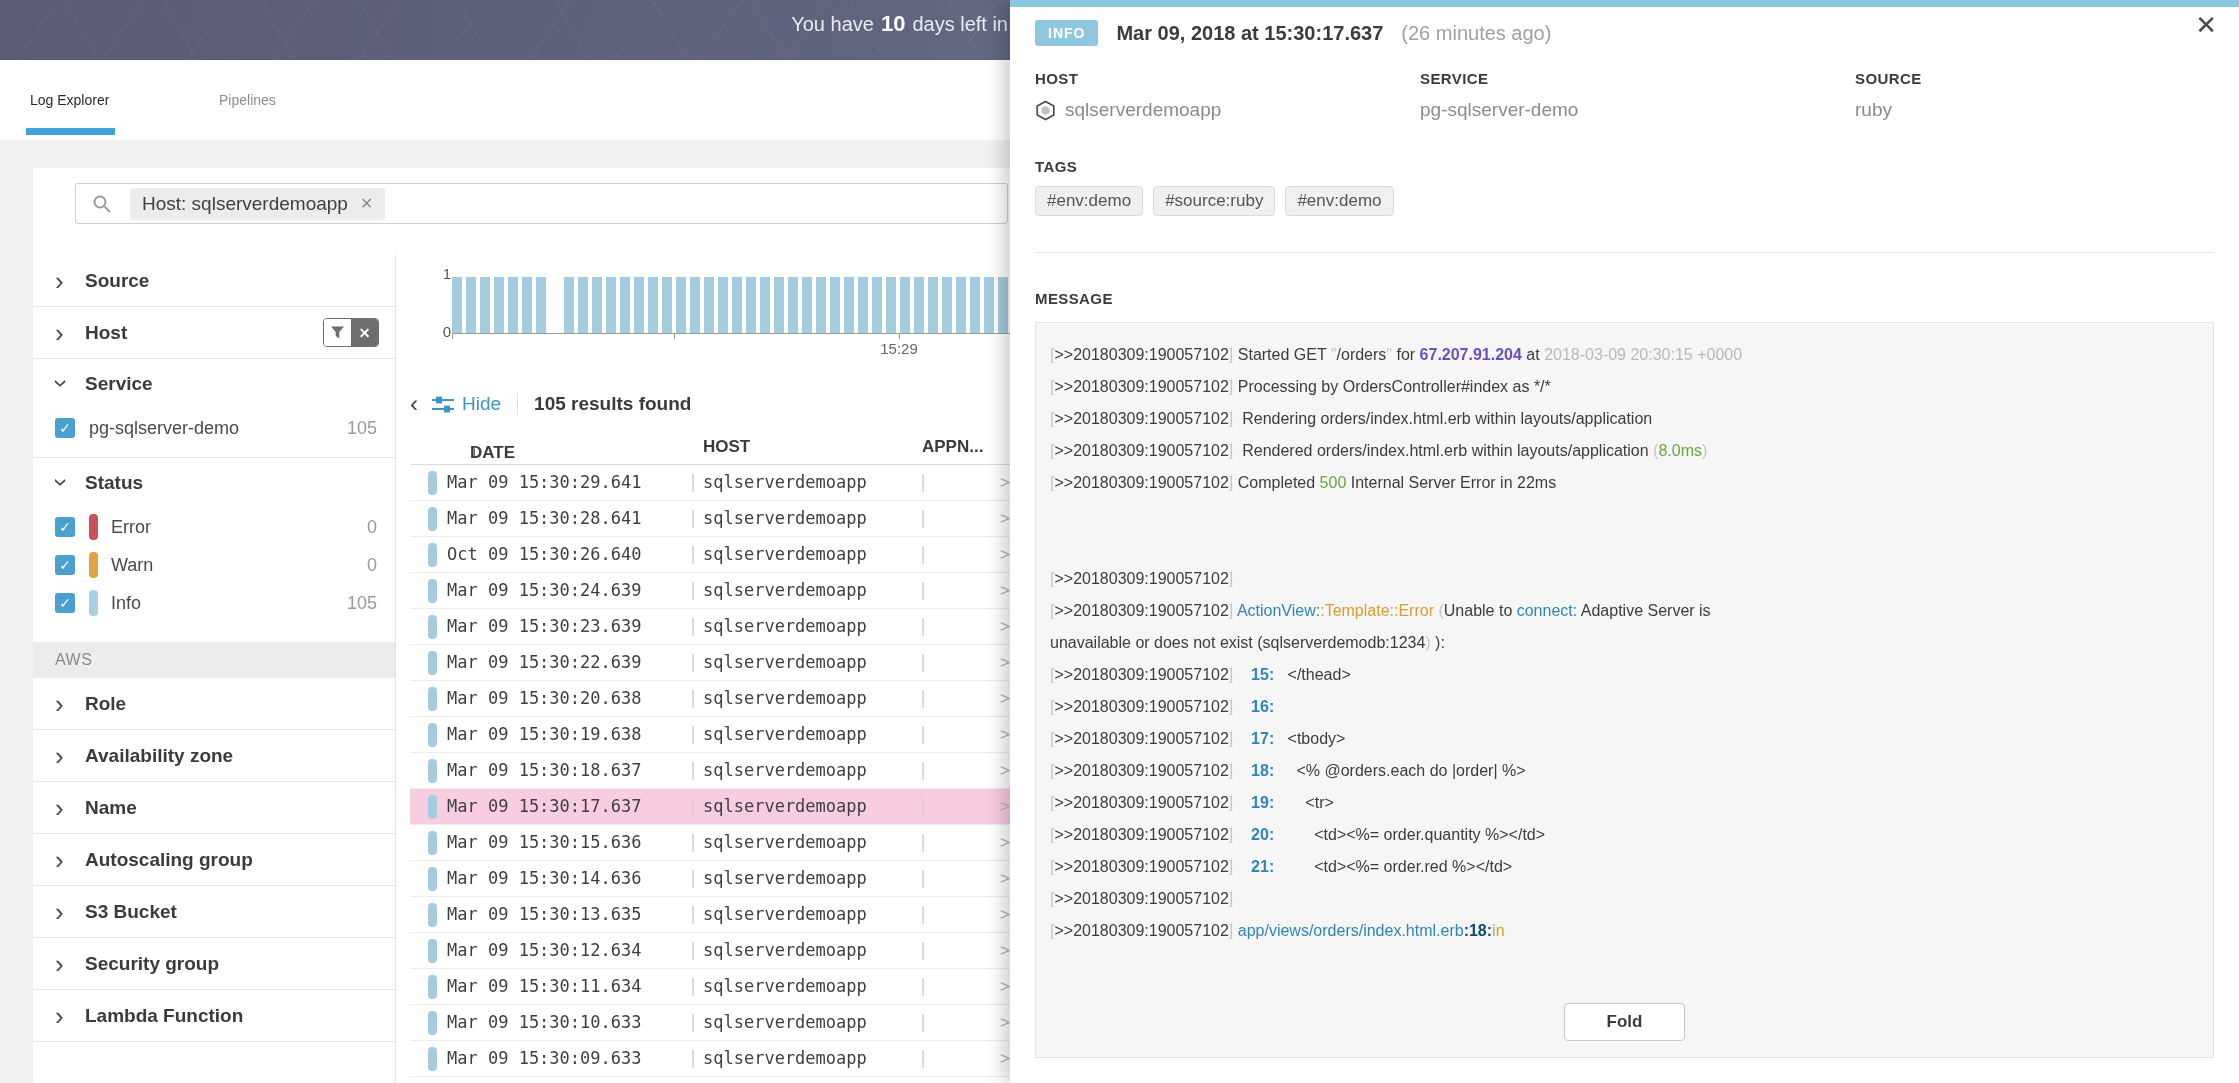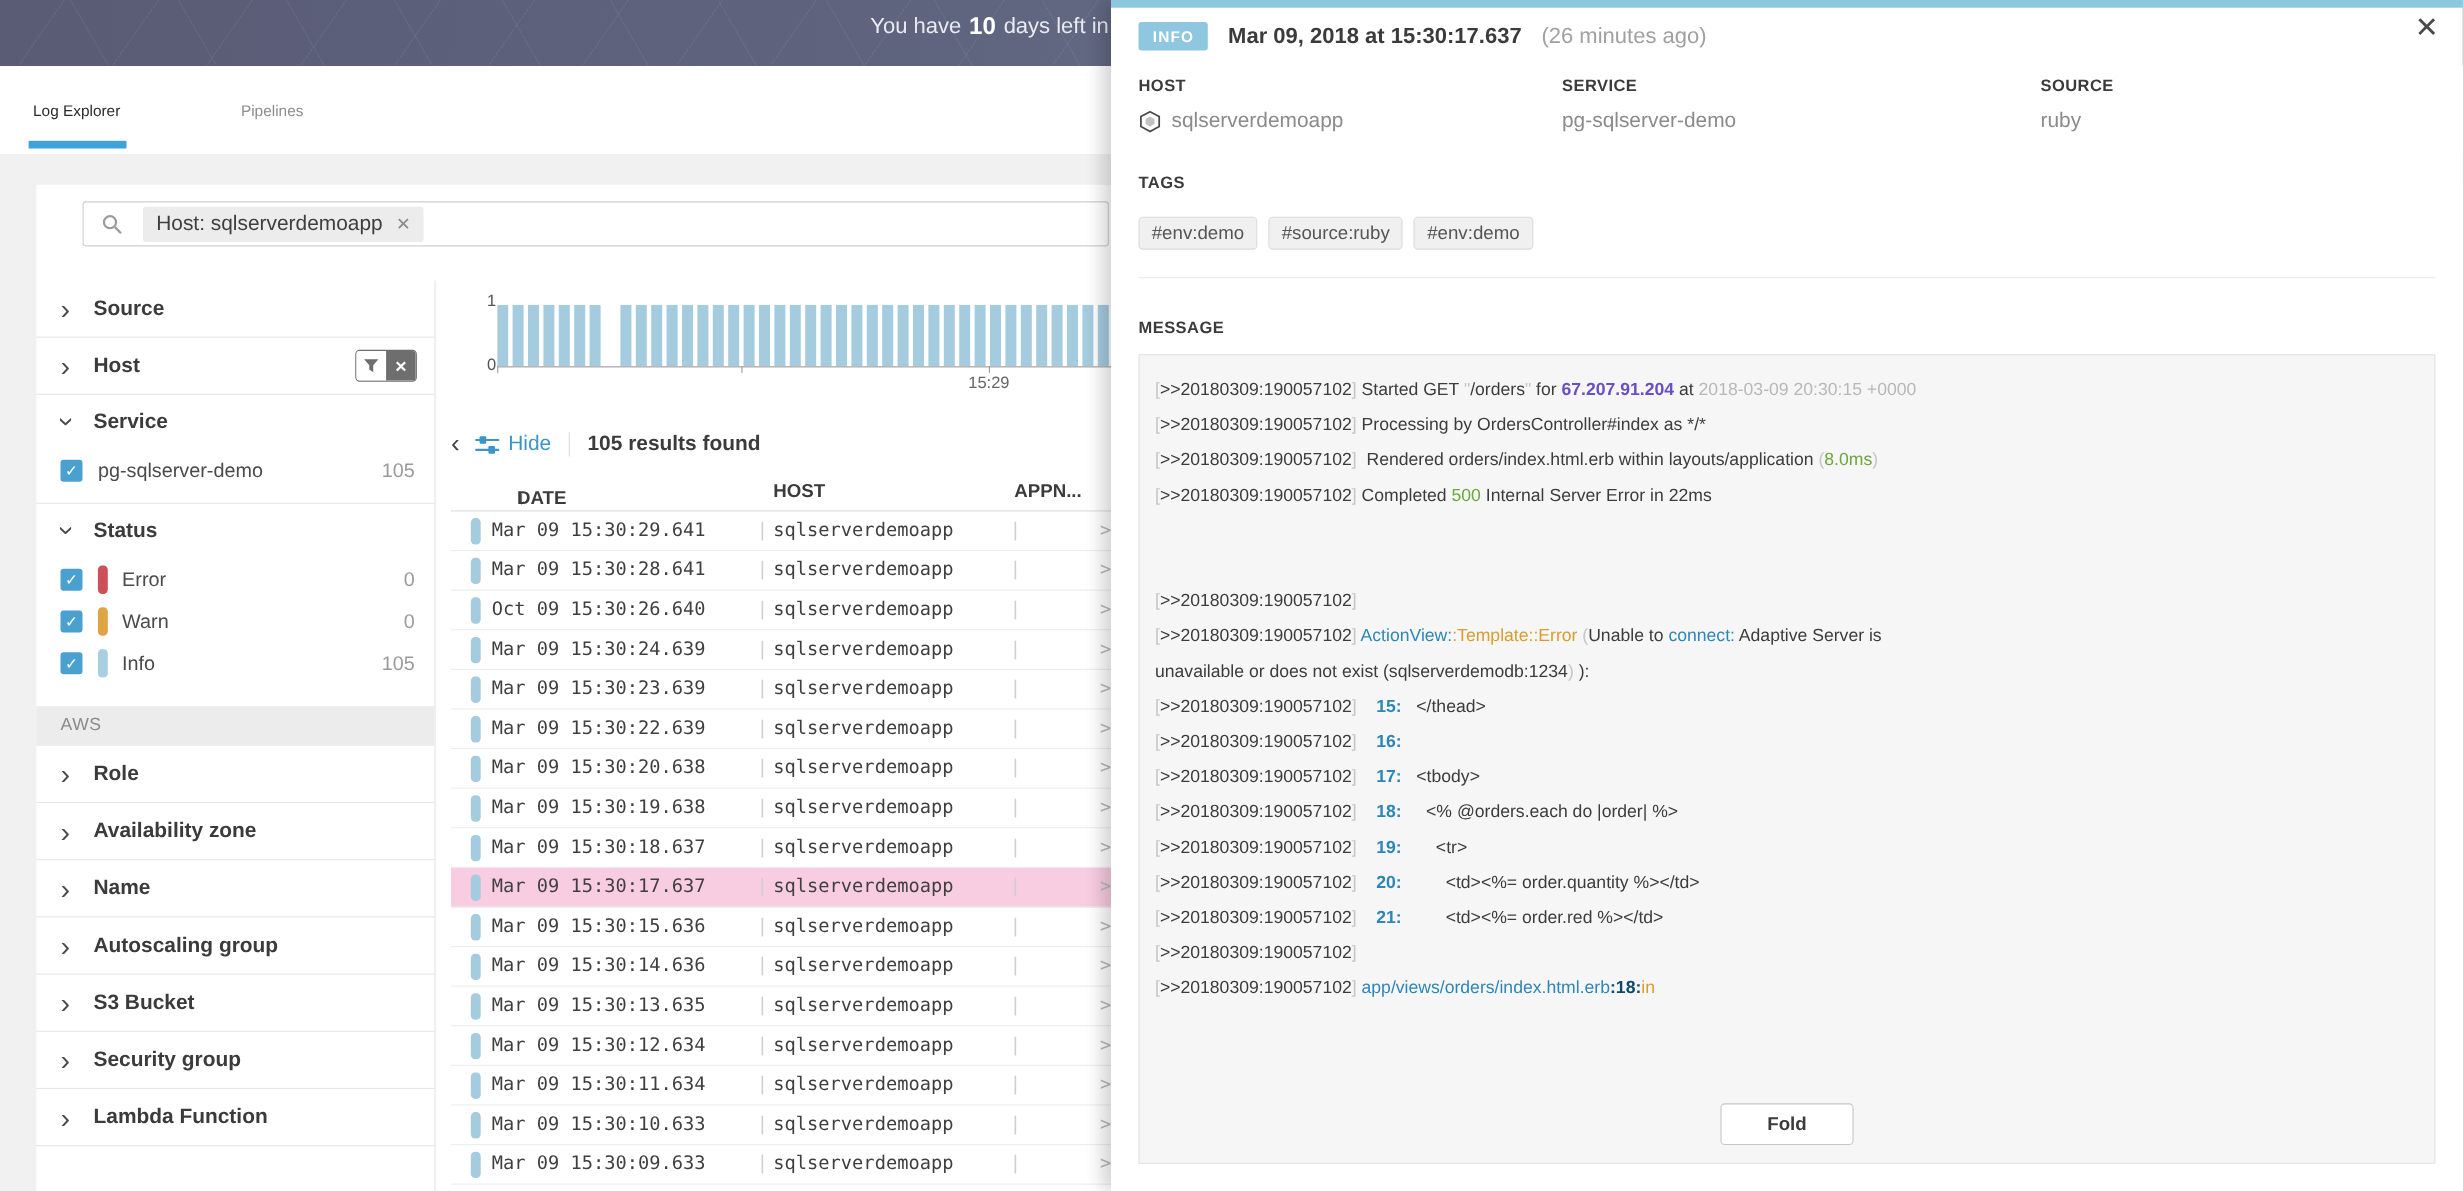--- a/index.html
+++ b/index.html
@@ -83,21 +83,21 @@
   .phdr { position:absolute; left:25px; top:20px; display:flex; align-items:center; gap:18px; }
   .badge { background:#8fc6e0; color:#fff; font-weight:bold; font-size:14px; letter-spacing:1px; padding:5px 13px; border-radius:3px; }
   .ptime { font-size:20px; font-weight:bold; color:#3b3b3b; }
   .prel { font-size:20px; color:#a0a0a0; }
   .pfields { position:absolute; left:25px; top:70px; display:flex; }
   .pf1 { width:385px; } .pf2 { width:435px; }
   .plab { font-size:15px; font-weight:bold; color:#3b3b3b; letter-spacing:.4px; }
   .pval { margin-top:12px; font-size:19px; color:#8b8b8b; display:flex; align-items:center; gap:9px; }
   .ptags-label { position:absolute; left:25px; top:158px; }
   .ptags { position:absolute; left:25px; top:186px; display:flex; gap:10px; }
-  .tag { background:#f0f0f0; border:1px solid #dcdcdc; border-radius:4px; padding:4px 11px; font-size:17px; color:#555; cursor:pointer;margin-top:11px; }
+  .tag { background:#f0f0f0; border:1px solid #dcdcdc; border-radius:4px; padding:4px 11px; font-size:17px; color:#555; cursor:pointer; }
   .pdiv { position:absolute; left:25px; right:25px; top:252px; height:1px; background:#e9e9e9; }
   .pmsg-label { position:absolute; left:25px; top:290px; }
   .msgbox { position:absolute; left:25px; right:25px; top:322px; height:736px; background:#f6f6f6; border:1px solid #e3e3e3; padding:16px 14px; }
   .mline { white-space:pre; font-family:Liberation Sans, sans-serif; font-size:16px; line-height:32px; }
   .pf { color:#3c3c3c; } .br { color:#c6c6c6; } .tx { color:#3c3c3c; } .mut { color:#b8b8b8; }
   .ip { color:#6a4fc3; font-weight:bold; } .ok { color:#6aa73f; } .lnk { color:#2e86b7; }
   .num { color:#2e86b7; font-weight:bold; } .warn { color:#d99c2e; } .b { color:#0c4a6e; font-weight:bold; }
   .fold { position:absolute; left:50%; transform:translateX(-50%); bottom:16px; background:#fff; border:1px solid #c6c6c6; border-radius:4px; padding:8px 42px; font-size:17px; font-weight:bold; color:#3b3b3b; cursor:pointer; font-family:"Liberation Sans",sans-serif; }
 </style>
 </head>
@@ -474,20 +474,21 @@
       <span class="tag">#source:ruby</span>
       <span class="tag">#env:demo</span>
     </div>
   <div class="pdiv"></div>
 
   <div class="plab pmsg-label">MESSAGE</div>
   <div class="msgbox">
     <div id="msg-lines">
         <div class="mline"><span class="br">[</span><span class="pf">&gt;&gt;20180309:190057102</span><span class="br">]</span><span class="tx"> Started GET </span><span class="br">"</span><span class="tx">/orders</span><span class="br">"</span><span class="tx"> for </span><span class="ip">67.207.91.204</span><span class="tx"> at </span><span class="mut">2018-03-09 20:30:15 +0000</span></div>
         <div class="mline"><span class="br">[</span><span class="pf">&gt;&gt;20180309:190057102</span><span class="br">]</span><span class="tx"> Processing by OrdersController#index as */*</span></div>
+        <div class="mline"><span class="br">[</span><span class="pf">&gt;&gt;20180309:190057102</span><span class="br">]</span><span class="tx">  Rendering orders/index.html.erb within layouts/application</span></div>
         <div class="mline"><span class="br">[</span><span class="pf">&gt;&gt;20180309:190057102</span><span class="br">]</span><span class="tx">  Rendered orders/index.html.erb within layouts/application </span><span class="br">(</span><span class="ok">8.0ms</span><span class="br">)</span></div>
         <div class="mline"><span class="br">[</span><span class="pf">&gt;&gt;20180309:190057102</span><span class="br">]</span><span class="tx"> Completed </span><span class="ok">500</span><span class="tx"> Internal Server Error in 22ms</span></div>
         <div class="mline">&nbsp;</div>
         <div class="mline">&nbsp;</div>
         <div class="mline"><span class="br">[</span><span class="pf">&gt;&gt;20180309:190057102</span><span class="br">]</span></div>
         <div class="mline"><span class="br">[</span><span class="pf">&gt;&gt;20180309:190057102</span><span class="br">]</span><span class="lnk"> ActionView:</span><span class="warn">:Template::Error</span><span class="br"> (</span><span class="tx">Unable to </span><span class="lnk">connect:</span><span class="tx"> Adaptive Server is</span></div>
         <div class="mline"><span class="tx">unavailable or does not exist (sqlserverdemodb:1234</span><span class="br">)</span><span class="tx"> ):</span></div>
         <div class="mline"><span class="br">[</span><span class="pf">&gt;&gt;20180309:190057102</span><span class="br">]</span><span class="num">    15:</span><span class="tx">   &lt;/thead&gt;</span></div>
         <div class="mline"><span class="br">[</span><span class="pf">&gt;&gt;20180309:190057102</span><span class="br">]</span><span class="num">    16:</span></div>
         <div class="mline"><span class="br">[</span><span class="pf">&gt;&gt;20180309:190057102</span><span class="br">]</span><span class="num">    17:</span><span class="tx">   &lt;tbody&gt;</span></div>

